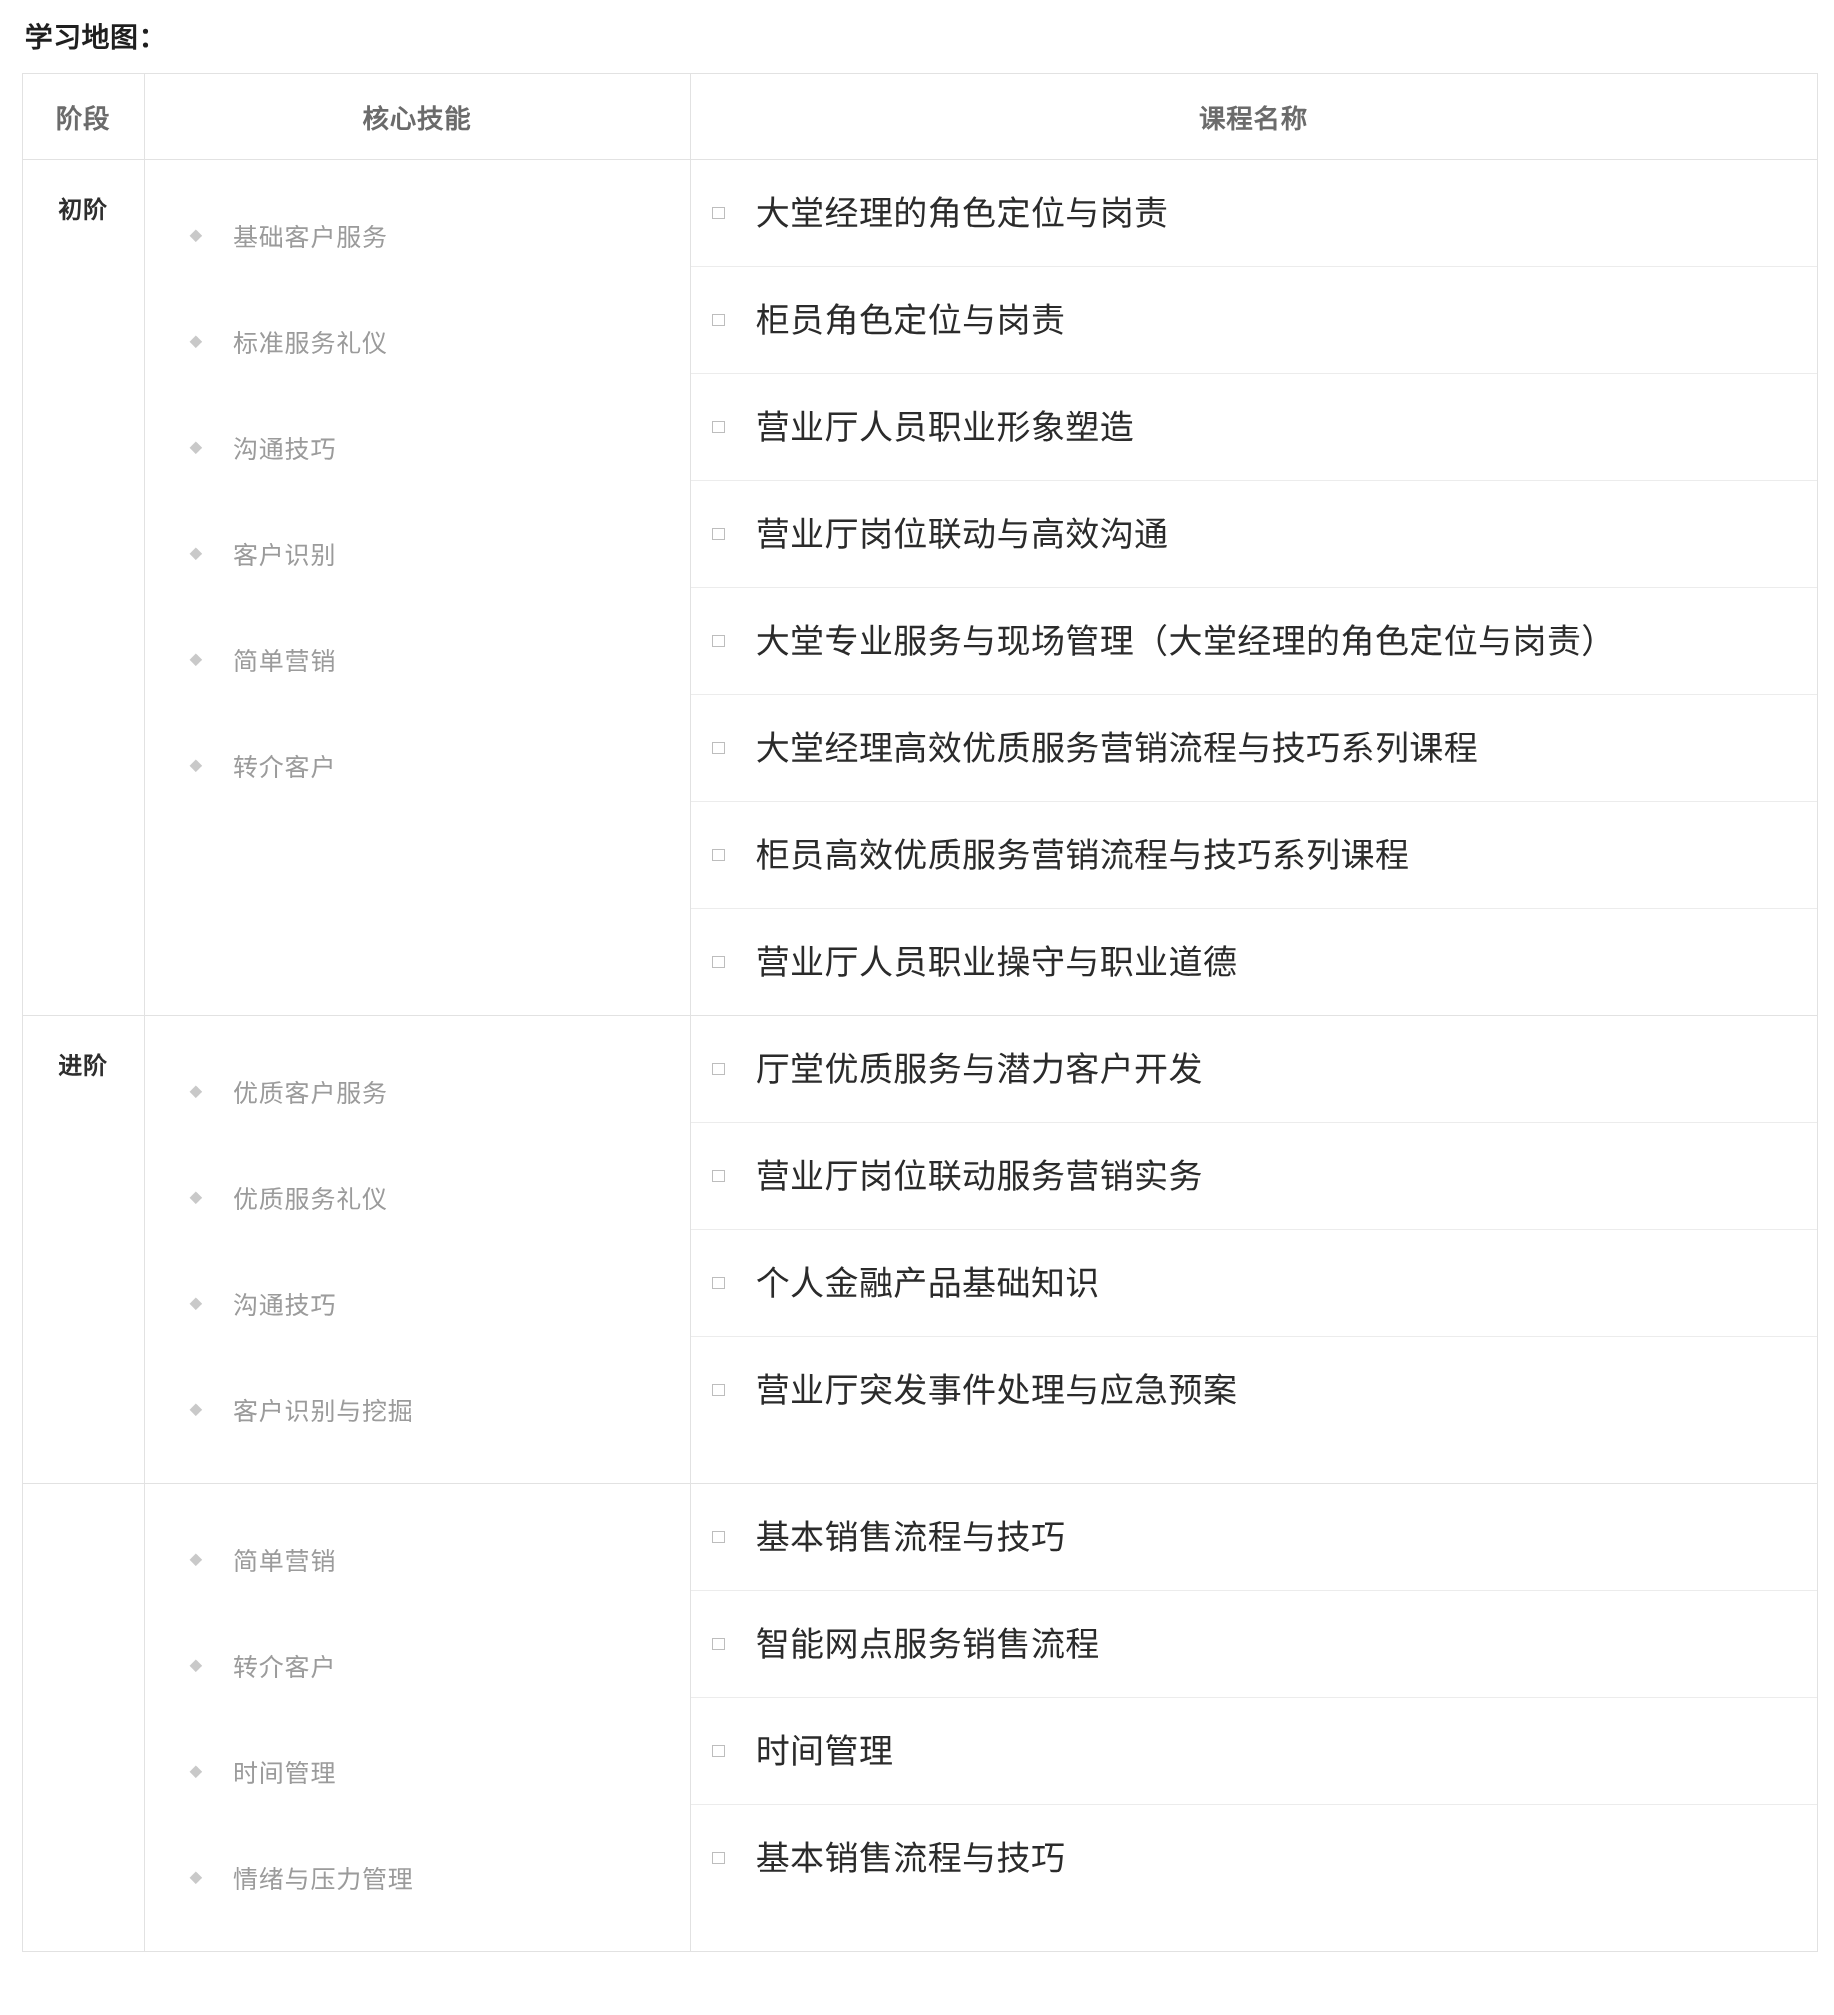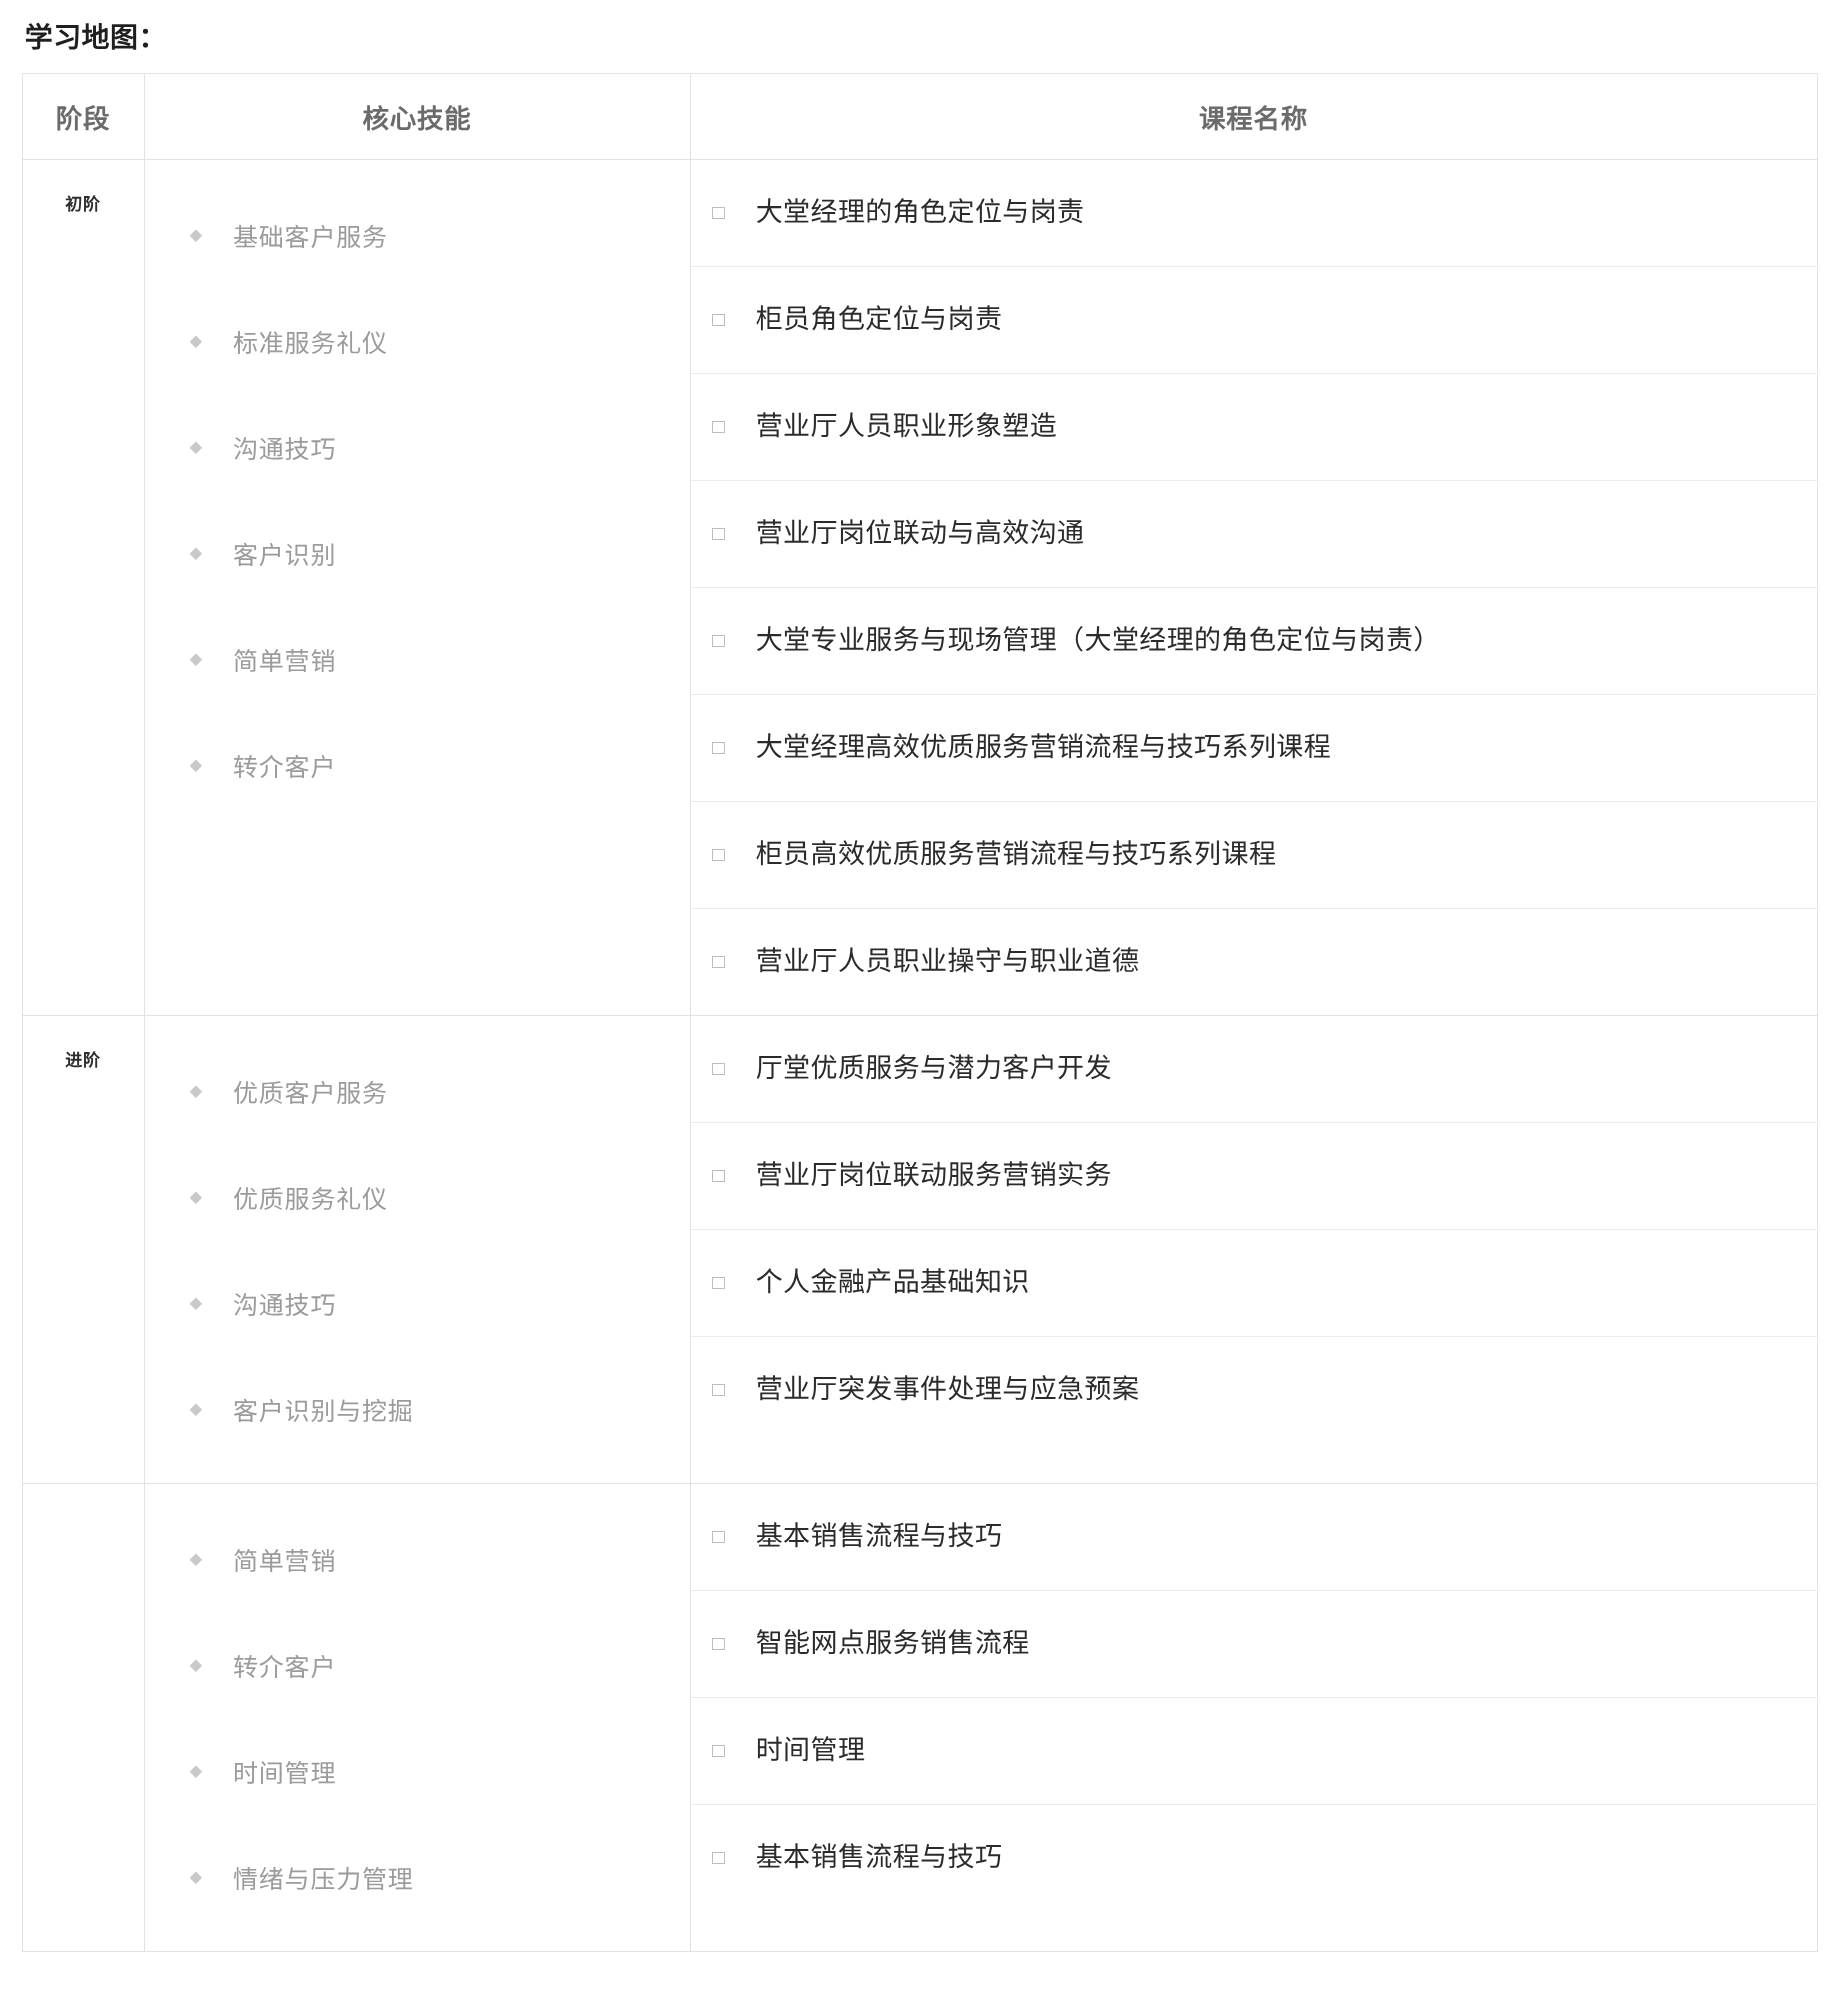--- a/index.html
+++ b/index.html
@@ -42,21 +42,21 @@
     font-size: 26.5px;
     font-weight: bold;
     padding: 23px 8.3px;
     letter-spacing: 0.8px;
   }
   td.stage {
     border: 0.8px solid #e2e2e2;
     vertical-align: top;
     padding: 30px 0 0 0;
     text-align: center;
-    font-size: 17px;
+    font-size: 24px;
     font-weight: bold;
     color: #2e2e2e;
     letter-spacing: 0.8px;
   }
   td.skills {
     border: 0.8px solid #e2e2e2;
     vertical-align: top;
     padding: 21.5px 0 21.5px 0;
   }
   ul.skill-list {
@@ -103,21 +103,21 @@
     align-items: center;
   }
   .course-row .sq {
     width: 10.7px;
     height: 10.7px;
     border: 0.8px solid #bdbdbd;
     margin-right: 31px;
     flex: 0 0 auto;
   }
   .course-row .txt {
-    font-size: 27px;
+    font-size: 34px;
     color: #2b2b2b;
     letter-spacing: 0.4px;
     line-height: 1.3;
   }
 </style>
 </head>
 <body>
 
 <div class="page">
 

